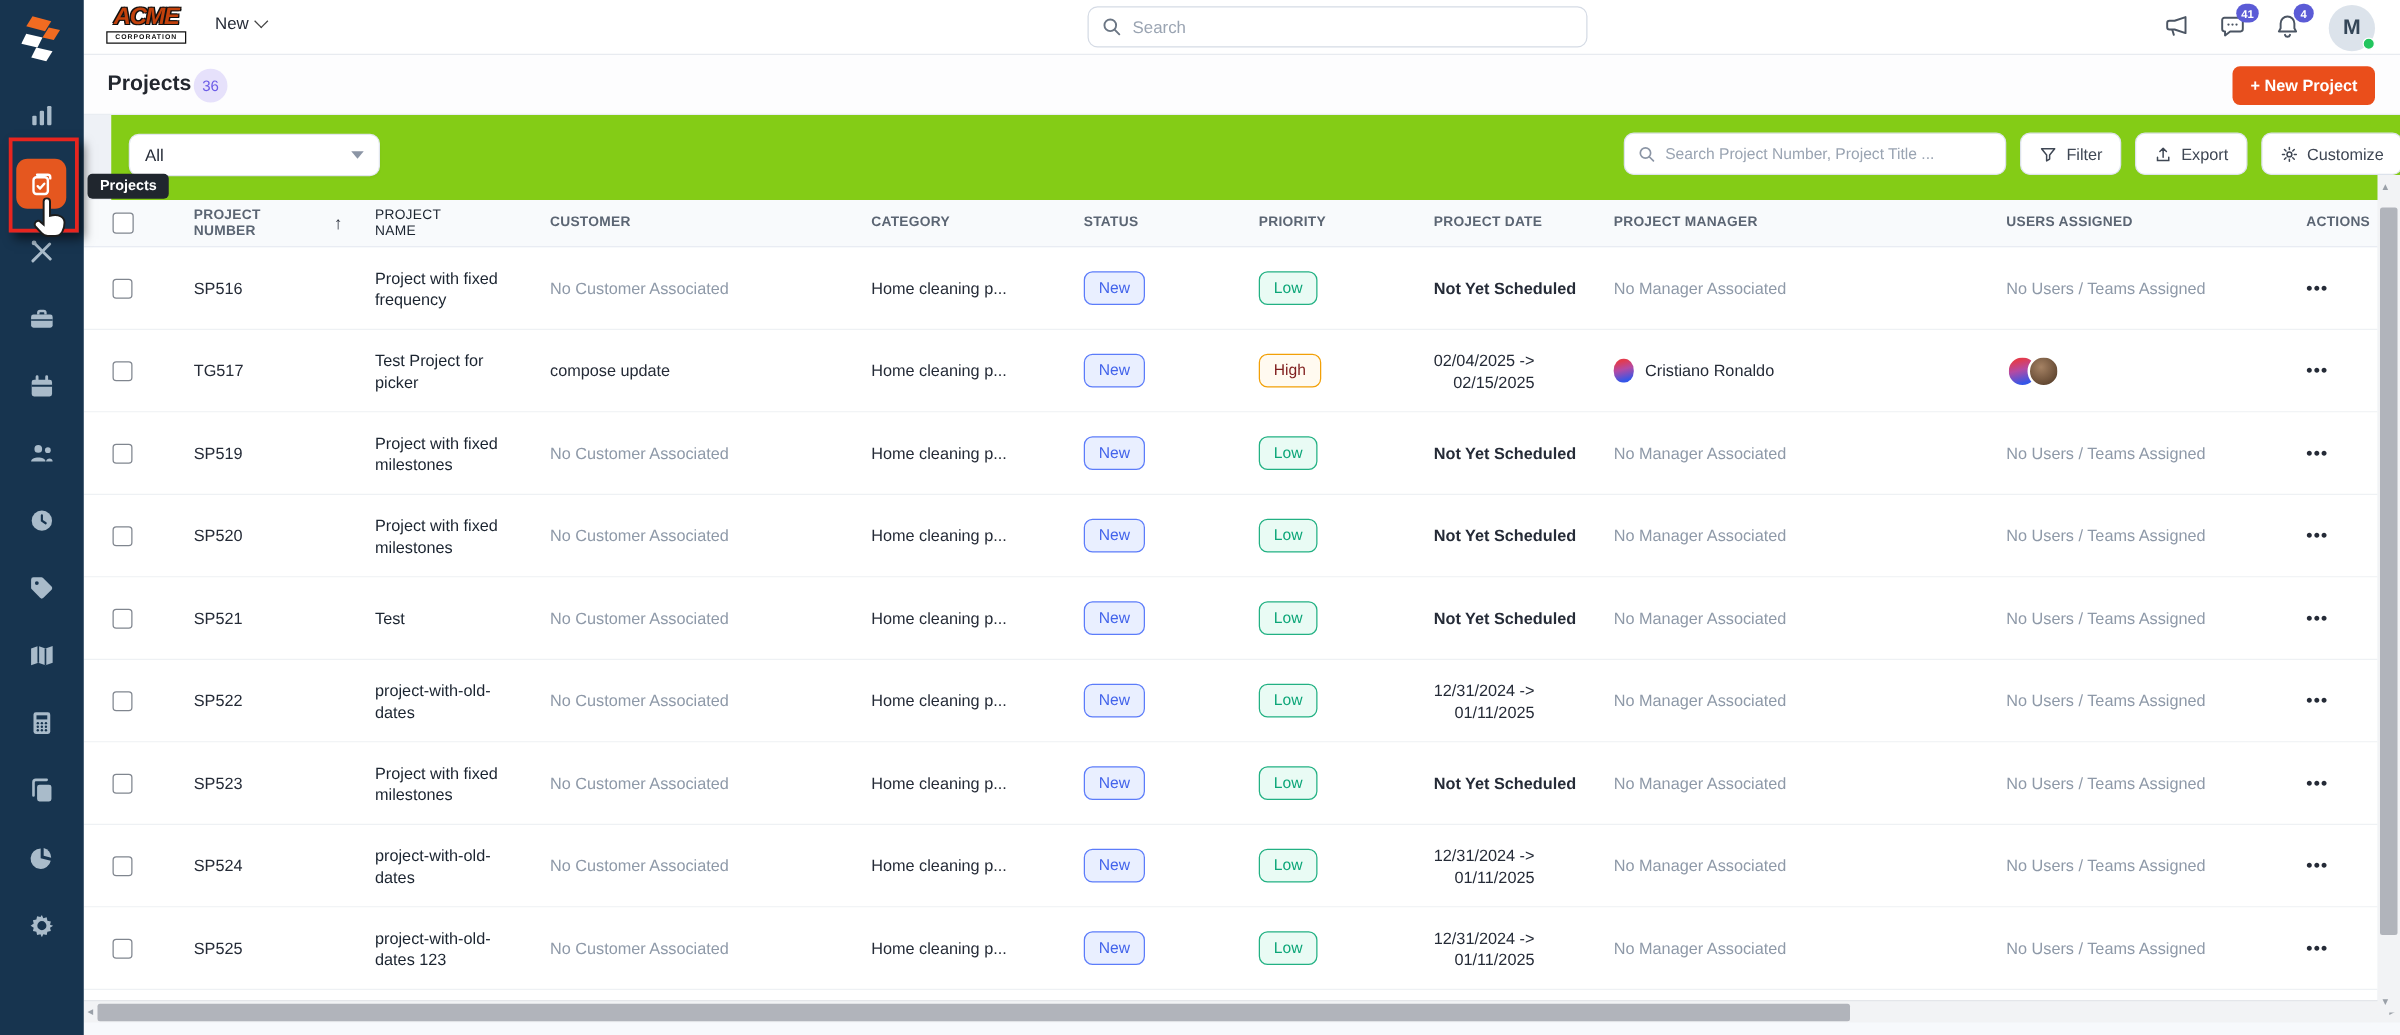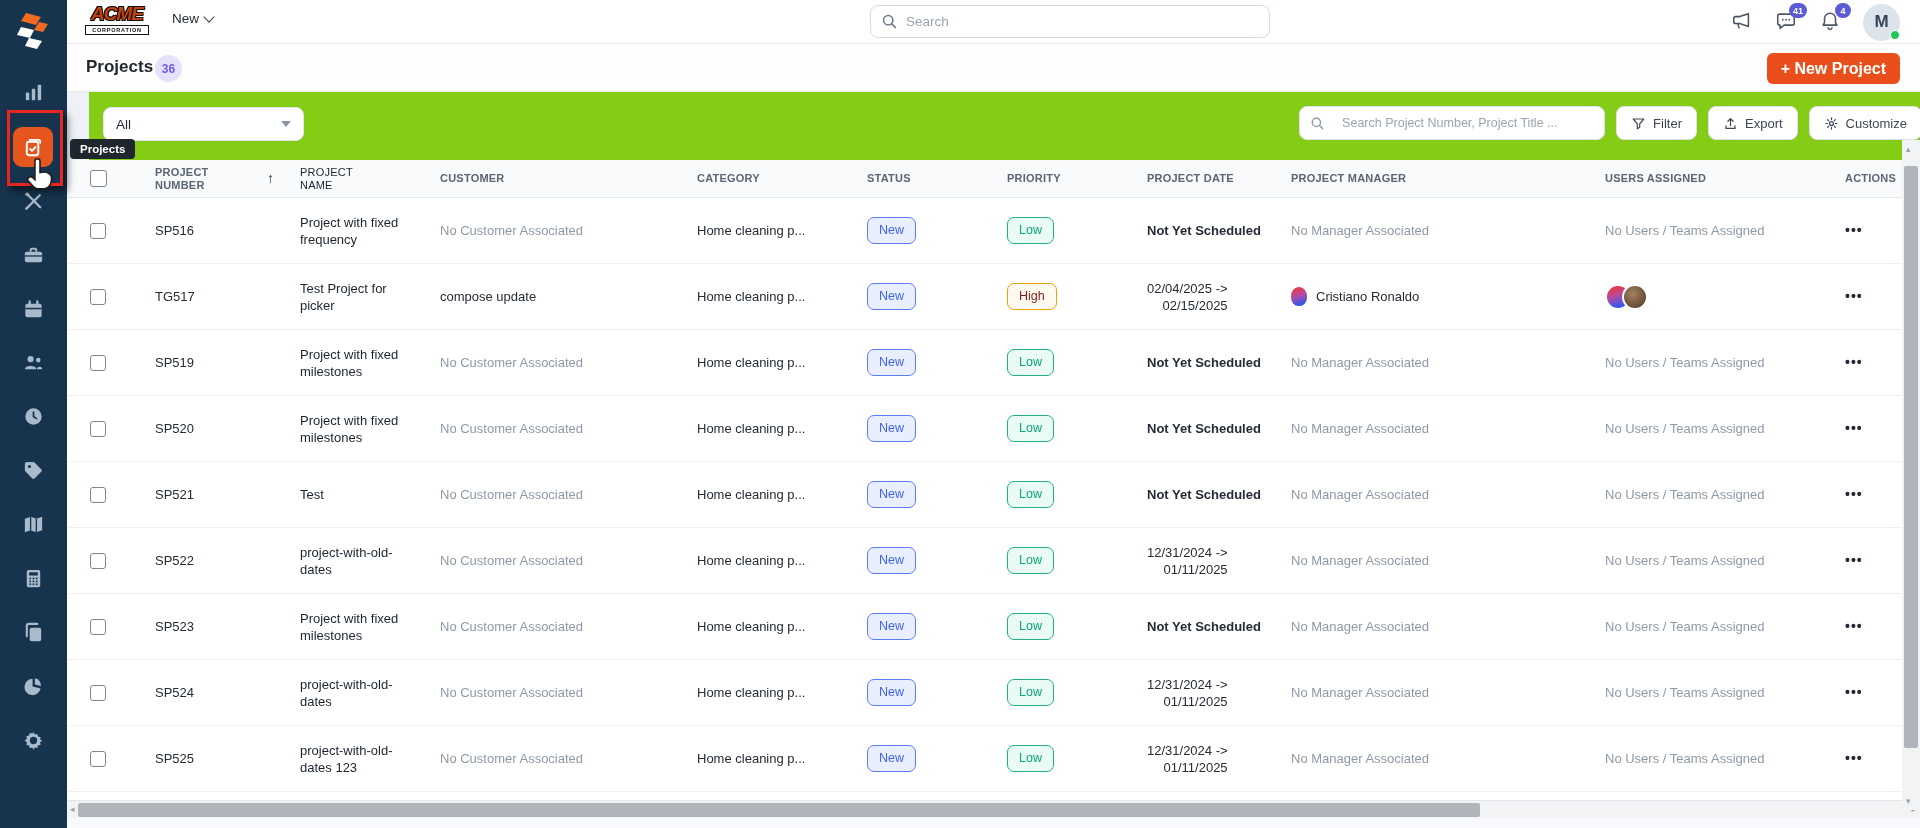--- a/index.html
+++ b/index.html
@@ -45,34 +45,34 @@
   .avatar { position:relative; width:37px; height:37px; border-radius:50%; background:#dce3eb; color:#344658;
     font-size:17px; font-weight:700; display:flex; align-items:center; justify-content:center; cursor:pointer; }
   .avatar .dot { position:absolute; right:0px; bottom:1px; width:10px; height:10px; border-radius:50%;
     background:#22c55e; border:1.5px solid #fff; }
 
   
   .heading-row { position:absolute; left:67px; top:44px; width:1853px; height:48px; background:#fdfdfe;
     border-bottom:1px solid #e9edf2; z-index:10; }
   .page-title { position:absolute; left:19px; top:13px; font-size:17px; font-weight:700; color:#23272f; }
   .count-badge { position:absolute; left:88px; top:11px; min-width:27px; height:27px; border-radius:50%;
-    background:#e6e1fb; color:#6C5CE7; font-size:12px; font-weight:700; display:flex; align-items:center; justify-content:center; }
+    background:#e6e1fb; color:#6C5CE7; font-size:12px; font-weight:400; display:flex; align-items:center; justify-content:center; }
   .new-project-btn { position:absolute; right:20px; top:9px; height:31px; background:#EA4E1B; color:#fff;
-    border:none; border-radius:6px; font-size:16px; font-weight:700; font-family:inherit; padding:0 14px; cursor:pointer;text-align:right; }
+    border:none; border-radius:6px; font-size:13px; font-weight:700; font-family:inherit; padding:0 14px; cursor:pointer;text-align:right; }
 
   
   .filterbar { position:absolute; left:67px; top:92px; width:1853px; height:68px; background:#84cc16;margin-left:22px; }
   .scope-select { position:absolute; left:14px; top:15px; width:201px; height:34px; background:#fff;
     border:1px solid #e2e7ee; border-radius:8px; display:flex; align-items:center; padding:0 12px;
     font-size:13.5px; color:#252b37; cursor:pointer; box-shadow:0 1px 2px rgba(16,24,40,.04); }
   .scope-select .tri { margin-left:auto; width:0; height:0; border-left:5px solid transparent;
     border-right:5px solid transparent; border-top:6px solid #8b95a5; }
   .fb-right { position:absolute; right:20px; top:14px; display:flex; gap:11px; }
   .tsearch { width:306px; height:34px; background:#fff; border:1px solid #dde3ec; border-radius:8px;
-    display:flex; align-items:center; padding:0 10px; gap:17px; }
+    display:flex; align-items:center; padding:0 10px; gap:7px; }
   .tsearch input { border:none; outline:none; flex:1; font-size:12.5px; font-family:inherit; color:#252b37; background:transparent; }
   .tsearch input::placeholder { color:#9aa4b2; }
   .fbtn { height:34px; background:#fff; border:1px solid #dde3ec; border-radius:8px; display:flex;
     align-items:center; gap:7px; padding:0 14px; font-size:13px; font-weight:500; font-family:inherit;
     color:#3f4754; cursor:pointer; }
   .fbtn svg { width:15px; height:15px; }
 
   
   .tablewrap { position:absolute; left:67px; top:160px; width:1835px; height:640px; background:#fff; }
   .tgrid { display:grid; grid-template-columns:78px 145px 142px 256px 174px 140px 140px 144px 314px 230px 72px; }

